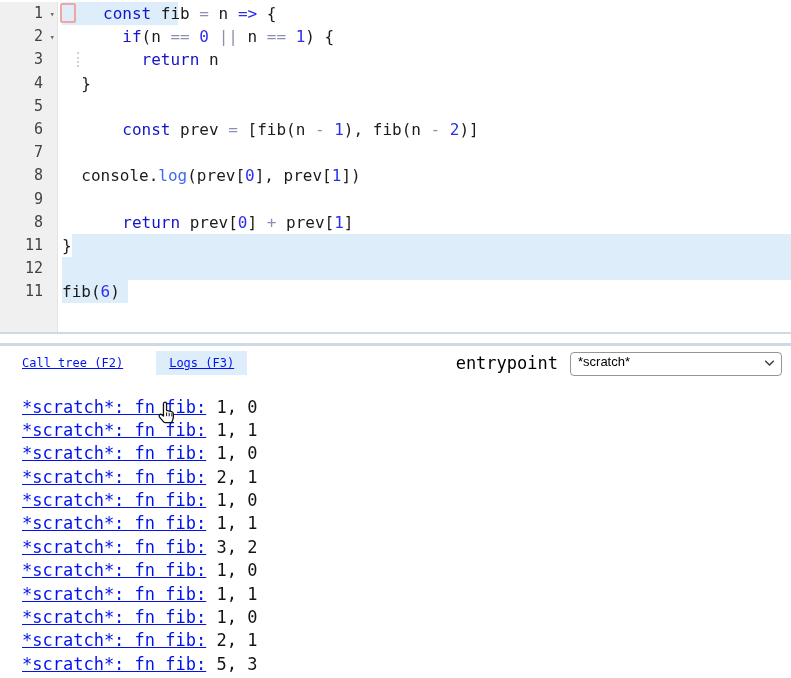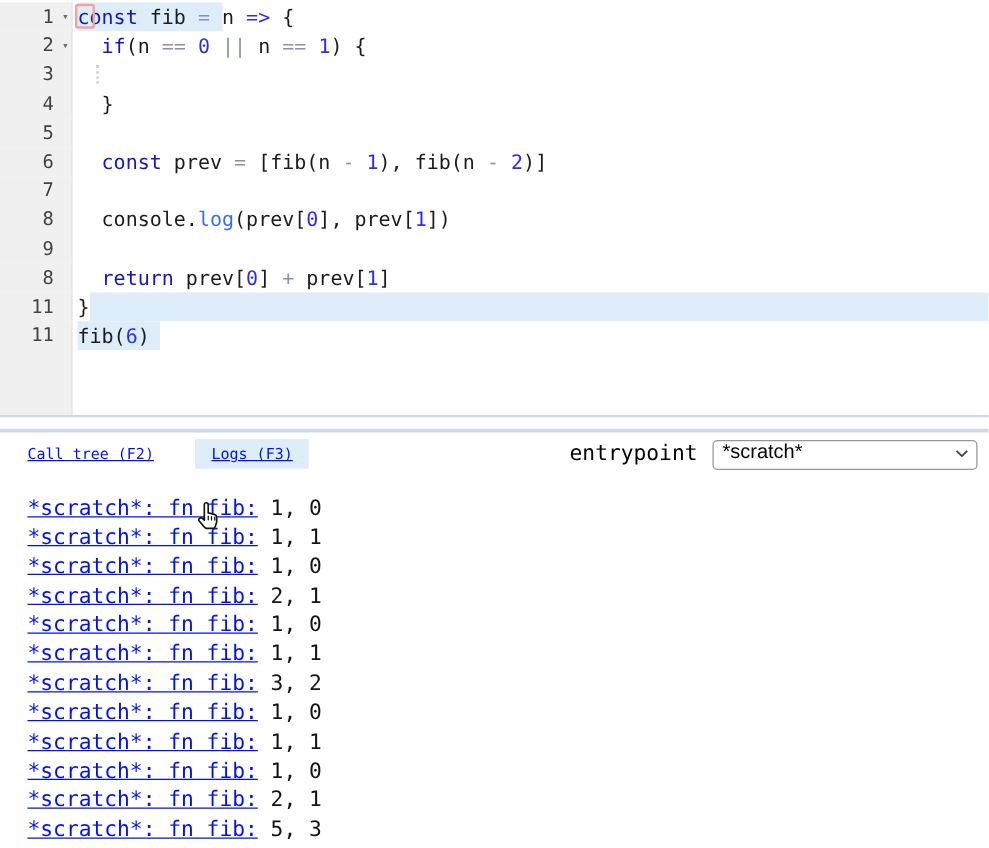--- a/index.html
+++ b/index.html
@@ -17,21 +17,21 @@
   .code-cell{flex:1;position:relative;white-space:pre;padding-left:4px;cursor:text;}
   .code-text{position:relative;z-index:2;}
   .hl{position:absolute;top:0;bottom:0;background:var(--highlight);z-index:0;}
   .cursor-box{position:absolute;top:1px;bottom:2px;border:2px solid var(--cursor_box_border);
               border-radius:2px;z-index:3;}
   .indent-guide{position:absolute;left:calc(4px + 1.6ch);top:4px;height:15px;
                 border-left:2px dotted #d2d2d2;z-index:1;}
   .filler-row{flex:1;display:flex;}
   .filler-row .gutter-cell{height:auto;}
 
-  .tk-kw{color:var(--keyword);}
+  .tk-kw{color:var(--keyword);padding-left:41px;}
   .tk-num{color:var(--number);}
   .tk-ar{color:var(--arrow);}
   .tk-op{color:var(--operator);}
   .tk-pr{color:var(--property);}
   .tk-pl{color:var(--text);text-align:center;}
 
   
   .gap{height:9px;background:#fff;}
 
   
@@ -41,21 +41,21 @@
   .tab{font-size:12px;color:var(--link);text-decoration:underline;cursor:pointer;
        display:inline-block;padding:5px 0;}
   .tab.active{background:var(--highlight);padding:5px 13px;}
   .tab-calltree{margin-left:10px;}
   .tab-logs{margin-left:33px;}
   .entrypoint{margin-left:auto;display:flex;align-items:center;gap:12px;}
   .entry-label{font-size:17px;color:#000;}
   .select-wrap{position:relative;}
   .select-wrap select{-webkit-appearance:none;appearance:none;width:212px;height:24px;
         border:1px solid #969696;border-radius:4px;background:#fff;
-        font-family:"Liberation Sans",sans-serif;font-size:16px;color:#000;
+        font-family:"Liberation Sans",sans-serif;font-size:13px;color:#000;
         padding:0 22px 4px 7px;box-sizing:border-box;}
   .chev{position:absolute;right:7px;top:50%;transform:translateY(-50%);pointer-events:none;}
 
   .logs{margin-top:20px;margin-left:10px;}
   .log-row{height:23.4px;line-height:23.4px;font-size:17px;white-space:pre;}
   .log-link{color:var(--link);text-decoration:underline;cursor:pointer;}
   .log-args{color:var(--log_text);}
 
   .hand{position:absolute;left:155px;top:400px;z-index:20;}
 </style>
@@ -68,21 +68,21 @@
       <div class="cm-row">
         <div class="gutter-cell"><span>1</span><span class="fold">▾</span></div>
         <div class="code-cell"><span class="hl" style="left: calc(0ch + 4px); width: 12ch;"></span><span class="cursor-box" style="left: calc(0ch + 2px); width: calc(1ch + 2px);"></span><span class="code-text"><span class="tk-kw">const</span><span class="tk-pl"> fib </span><span class="tk-op">=</span><span class="tk-pl"> n </span><span class="tk-ar">=&gt;</span><span class="tk-pl"> {</span></span></div>
       </div>
       <div class="cm-row">
         <div class="gutter-cell"><span>2</span><span class="fold">▾</span></div>
         <div class="code-cell"><span class="code-text"><span class="tk-pl">  </span><span class="tk-kw">if</span><span class="tk-pl">(n </span><span class="tk-op">==</span><span class="tk-pl"> </span><span class="tk-num">0</span><span class="tk-pl"> </span><span class="tk-op">||</span><span class="tk-pl"> n </span><span class="tk-op">==</span><span class="tk-pl"> </span><span class="tk-num">1</span><span class="tk-pl">) {</span></span></div>
       </div>
       <div class="cm-row">
         <div class="gutter-cell"><span>3</span></div>
-        <div class="code-cell"><span class="indent-guide"></span></div>
+        <div class="code-cell"><span class="indent-guide"></span><span class="code-text"><span class="tk-pl">    </span><span class="tk-kw">return</span><span class="tk-pl"> n</span></span></div>
       </div>
       <div class="cm-row">
         <div class="gutter-cell"><span>4</span></div>
         <div class="code-cell"><span class="code-text"><span class="tk-pl">  }</span></span></div>
       </div>
       <div class="cm-row">
         <div class="gutter-cell"><span>5</span></div>
         <div class="code-cell"><span class="code-text"></span></div>
       </div>
       <div class="cm-row">
@@ -101,20 +101,24 @@
         <div class="gutter-cell"><span>9</span></div>
         <div class="code-cell"><span class="code-text"></span></div>
       </div>
       <div class="cm-row">
         <div class="gutter-cell"><span>8</span></div>
         <div class="code-cell"><span class="code-text"><span class="tk-pl">  </span><span class="tk-kw">return</span><span class="tk-pl"> prev[</span><span class="tk-num">0</span><span class="tk-pl">] </span><span class="tk-op">+</span><span class="tk-pl"> prev[</span><span class="tk-num">1</span><span class="tk-pl">]</span></span></div>
       </div>
       <div class="cm-row">
         <div class="gutter-cell"><span>11</span></div>
         <div class="code-cell"><span class="hl" style="left: calc(1ch + 4px); right: 0px;"></span><span class="code-text"><span class="tk-pl">}</span></span></div>
+      </div>
+      <div class="cm-row">
+        <div class="gutter-cell"><span>12</span></div>
+        <div class="code-cell"><span class="hl" style="left: calc(0ch + 4px); right: 0px;"></span><span class="code-text"></span></div>
       </div>
       <div class="cm-row">
         <div class="gutter-cell"><span>11</span></div>
         <div class="code-cell"><span class="hl" style="left: calc(0ch + 4px); width: 6.8ch;"></span><span class="code-text"><span class="tk-pl">fib(</span><span class="tk-num">6</span><span class="tk-pl">)</span></span></div>
       </div>
       <div class="filler-row">
         <div class="gutter-cell"></div>
         <div class="code-cell"></div>
       </div>
     </div>

